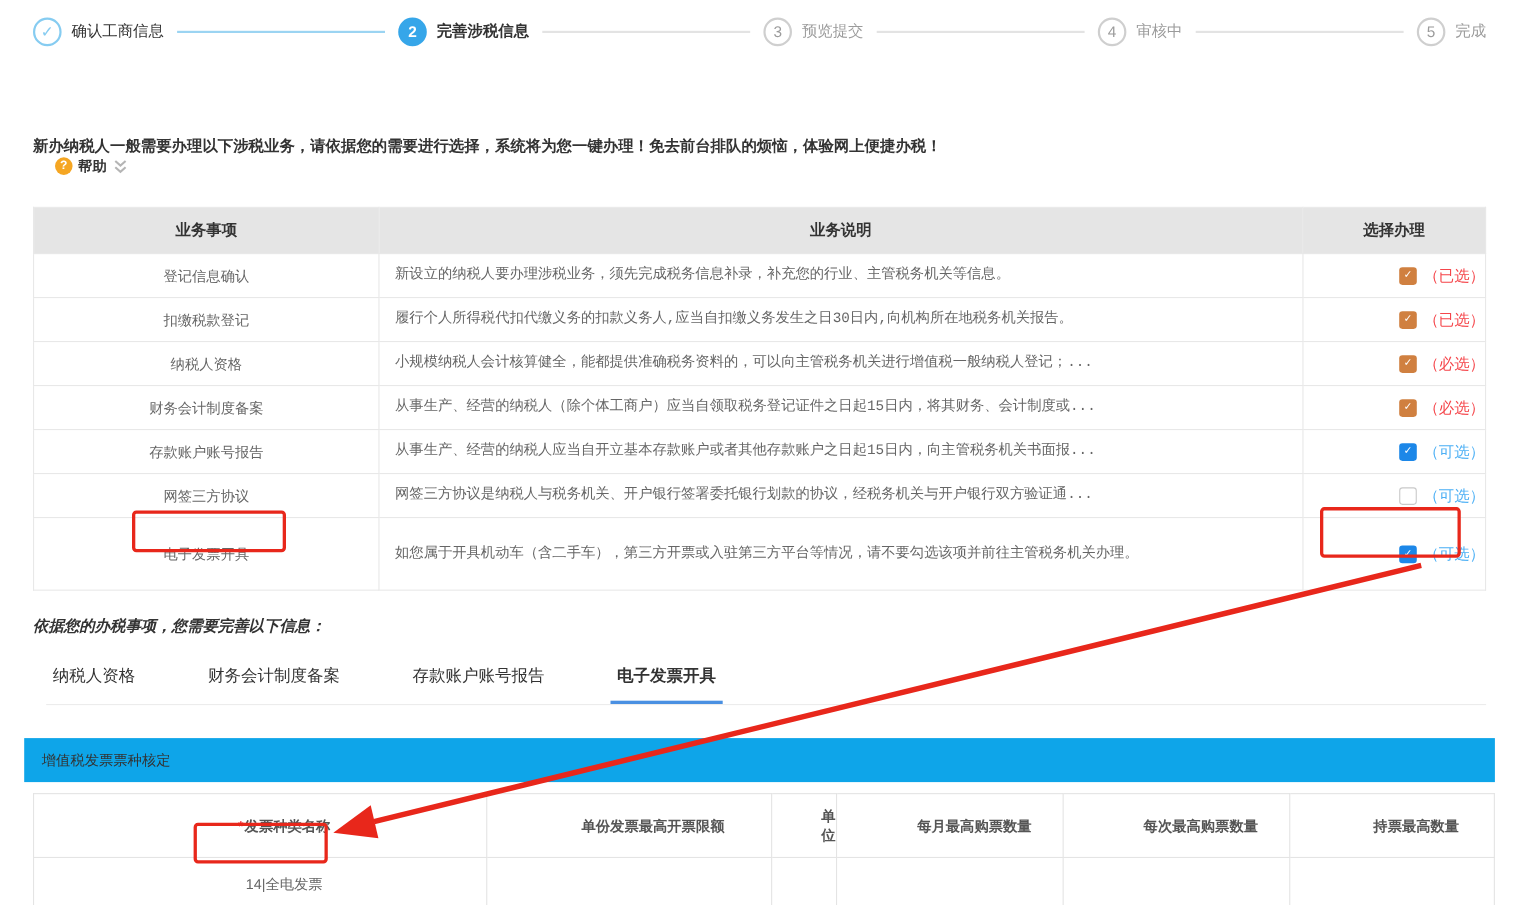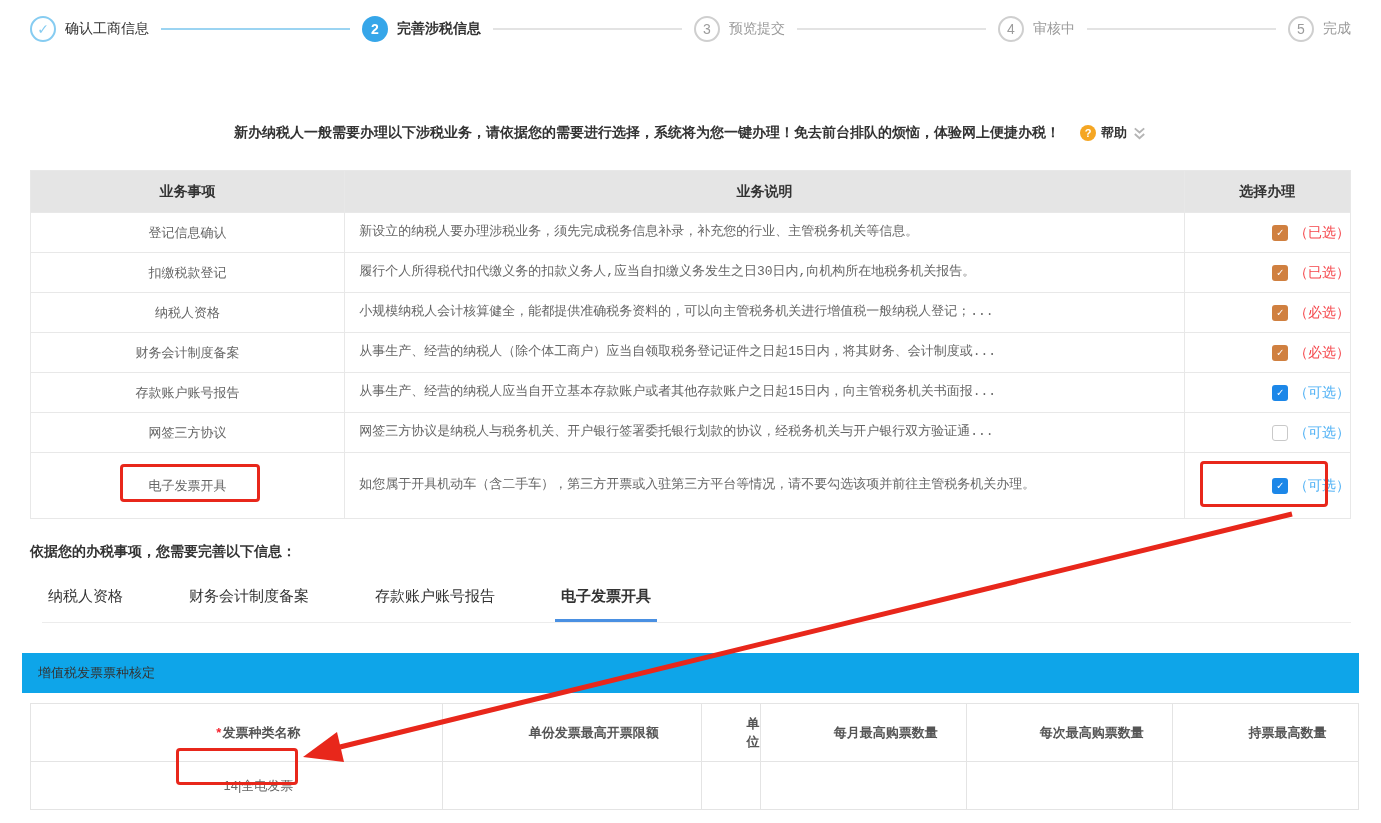--- a/index.html
+++ b/index.html
@@ -16,21 +16,21 @@
   .step.done .lbl { color:#333; }
   .step.active .circle { background:#36a6e9; color:#fff; font-weight:bold; }
   .step.active .lbl { color:#333; font-weight:bold; }
   .step.pending .circle { border:2px solid #cfcfcf; color:#9b9b9b; background:#fff; }
   .step.pending .lbl { color:#9b9b9b; }
   .connector { height:2px; flex:1 1 auto; margin:0 12px; }
   .connector.blue { background:#9bd4f2; }
   .connector.gray { background:#e3e3e3; }
 
   
-  .intro-row { display:flex; justify-content:center; align-items:flex-start; margin:82px 30px 0 30px; }
+  .intro-row { display:flex; justify-content:space-between; align-items:flex-start; margin:82px 30px 0 30px;flex-direction:column; }
   .intro-text { font-size:14px; font-weight:bold; color:#333; }
   .help { display:flex; align-items:center; gap:5px; cursor:pointer; flex:none; margin-left:20px; }
   .help .qmark { width:16px; height:16px; border-radius:50%; background:#f5a623; color:#fff; font-size:11px; font-weight:bold;
                  display:flex; align-items:center; justify-content:center; }
   .help .htxt { font-size:13px; font-weight:bold; color:#333; }
 
   
   table { border-collapse:collapse; }
   .biz-table { width:1321px; margin:28px 30px 0 30px; }
   .biz-table th, .biz-table td { border:1px solid #e8e8e8; font-size:13px; }
@@ -46,21 +46,21 @@
   .cb.checked::after { content:"✓"; position:absolute; left:0; top:0; width:16px; height:16px;
         color:#fff; font-size:11px; line-height:16px; text-align:center; font-weight:bold; }
   .cb.orange { background:#d08040; }
   .cb.blue { background:#1c87e8; }
   .cb.empty { background:#fff; border:1px solid #c9c9c9; }
   .status { font-size:14px; vertical-align:middle; }
   .status.red { color:#f5464b; }
   .status.lblue { color:#4db0f5; }
 
   
-  .need-info { margin:24px 30px 0 30px; font-size:14px; font-weight:bold; color:#333; }
+  .need-info { margin:24px 30px 0 30px; font-size:14px; font-weight:bold; color:#333;font-style:italic; }
 
   .tabs { display:flex; gap:54px; margin:26px 30px 0 42px; border-bottom:1px solid #ececec; width:1309px; }
   .tab { font-size:15px; color:#333; padding:0 6px 13px 6px; cursor:pointer; white-space:nowrap; }
   .tab.active { font-weight:bold; border-bottom:3px solid #4a90e2; }
 
   .sec-bar { margin:30px 22px 0 22px; width:1337px; background:#0ea5e9; height:40px; line-height:40px;
              padding-left:16px; font-size:13px; color:#333; }
 
   .inv-table { width:1329px; margin:10px 22px 0 30px; }
   .inv-table th, .inv-table td { border:1px solid #e4e4e4; font-size:13px; text-align:center;padding-left:44px; }

